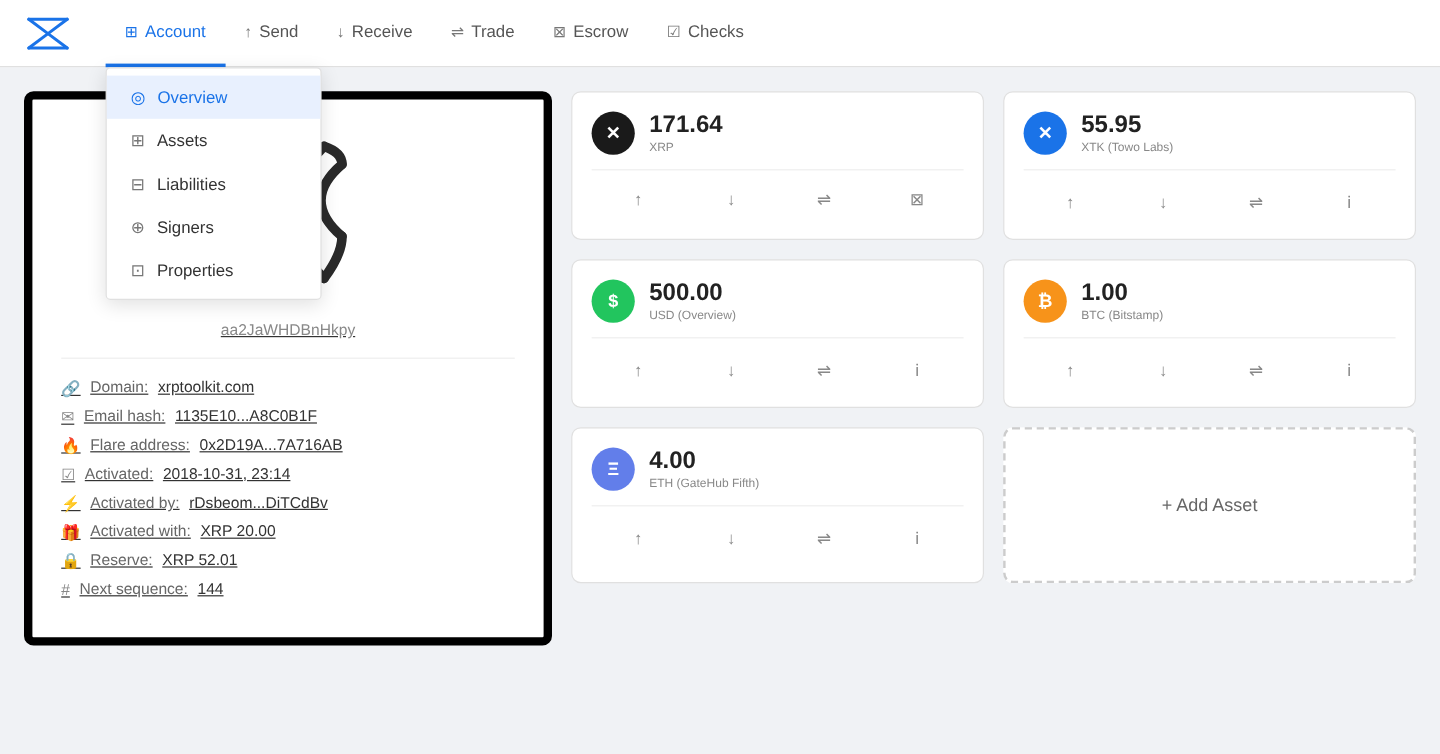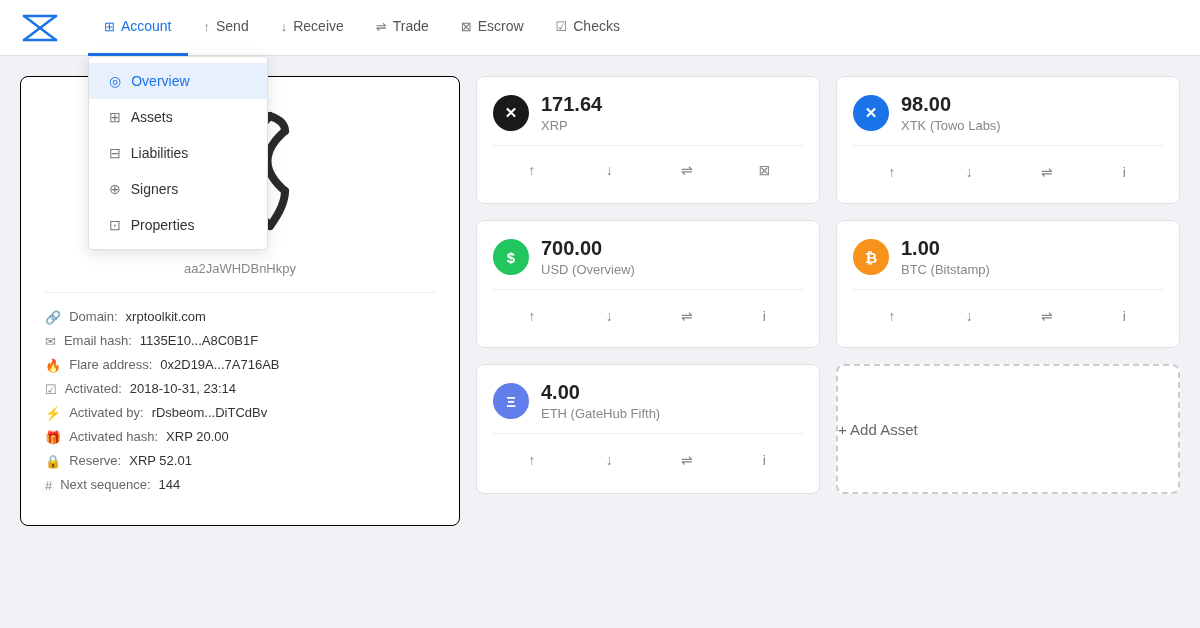--- a/index.html
+++ b/index.html
@@ -70,24 +70,25 @@
     .dropdown-item .d-icon { color: #1a73e8; font-size: 14px; }
     .dropdown-item.inactive .d-icon { color: #777; }
 
     
     .main { padding: 20px; display: flex; gap: 16px; }
 
     
     .left-panel {
       background: #fff;
       border-radius: 8px;
-      border: 1px solid #000000;
+      border: 7px solid #000000;
       width: 440px;
       min-width: 440px;
       padding: 24px;
+      text-decoration: underline;
     }
     .account-logo {
       display: flex;
       justify-content: center;
       margin-bottom: 20px;
     }
     .account-info { border-top: 1px solid #eee; padding-top: 16px; }
     .info-row {
       display: flex;
       align-items: flex-start;
@@ -129,21 +130,21 @@
       color: #fff;
       flex-shrink: 0;
     }
     .asset-icon.xrp { background: #1a1a1a; }
     .asset-icon.xtk { background: #1a73e8; }
     .asset-icon.usd { background: #22c55e; }
     .asset-icon.btc { background: #f7931a; }
     .asset-icon.eth { background: #627eea; }
 
     .asset-amount { font-size: 20px; font-weight: 700; color: #222; }
-    .asset-name { font-size: 13px; color: #888; margin-top: 2px; }
+    .asset-name { font-size: 10px; color: #888; margin-top: 2px; }
 
     .asset-actions {
       display: flex;
       gap: 0;
       border-top: 1px solid #eee;
       padding-top: 10px;
       margin-top: 4px;
     }
     .action-btn {
       flex: 1;
@@ -157,21 +158,21 @@
       border-radius: 4px;
     }
 
     
     .add-asset-card {
       background: #fff;
       border-radius: 8px;
       border: 2px dashed #ccc;
       display: flex;
       align-items: center;
-      justify-content: flex-start;
+      justify-content: center;
       cursor: pointer;
       min-height: 130px;
       color: #666;
       font-size: 15px;
       gap: 8px;
     }
 
     
     .nav-wrapper { position: relative; }
   </style>
@@ -286,21 +287,21 @@
         <span class="info-label">Activated:</span>
         <span class="info-value">2018-10-31, 23:14</span>
       </div>
       <div class="info-row">
         <span class="info-icon">⚡</span>
         <span class="info-label">Activated by:</span>
         <span class="info-value">rDsbeom...DiTCdBv</span>
       </div>
       <div class="info-row">
         <span class="info-icon">🎁</span>
-        <span class="info-label">Activated hash:</span>
+        <span class="info-label">Activated with:</span>
         <span class="info-value">XRP 20.00</span>
       </div>
       <div class="info-row">
         <span class="info-icon">🔒</span>
         <span class="info-label">Reserve:</span>
         <span class="info-value">XRP 52.01</span>
       </div>
       <div class="info-row">
         <span class="info-icon">#</span>
         <span class="info-label">Next sequence:</span>
@@ -325,37 +326,37 @@
           <div class="action-btn" title="Receive">↓</div>
           <div class="action-btn" title="Trade">⇌</div>
           <div class="action-btn" title="Escrow">⊠</div>
         </div>
       </div>
 
       <div class="asset-card">
         <div class="asset-header">
           <div class="asset-icon xtk">✕</div>
           <div>
-            <div class="asset-amount">98.00</div>
+            <div class="asset-amount">55.95</div>
             <div class="asset-name">XTK (Towo Labs)</div>
           </div>
         </div>
         <div class="asset-actions">
           <div class="action-btn" title="Send">↑</div>
           <div class="action-btn" title="Receive">↓</div>
           <div class="action-btn" title="Trade">⇌</div>
           <div class="action-btn" title="Info">ℹ</div>
         </div>
       </div>
 
       <div class="asset-card">
         <div class="asset-header">
           <div class="asset-icon usd">$</div>
           <div>
-            <div class="asset-amount">700.00</div>
+            <div class="asset-amount">500.00</div>
             <div class="asset-name">USD (Overview)</div>
           </div>
         </div>
         <div class="asset-actions">
           <div class="action-btn" title="Send">↑</div>
           <div class="action-btn" title="Receive">↓</div>
           <div class="action-btn" title="Trade">⇌</div>
           <div class="action-btn" title="Info">ℹ</div>
         </div>
       </div>

